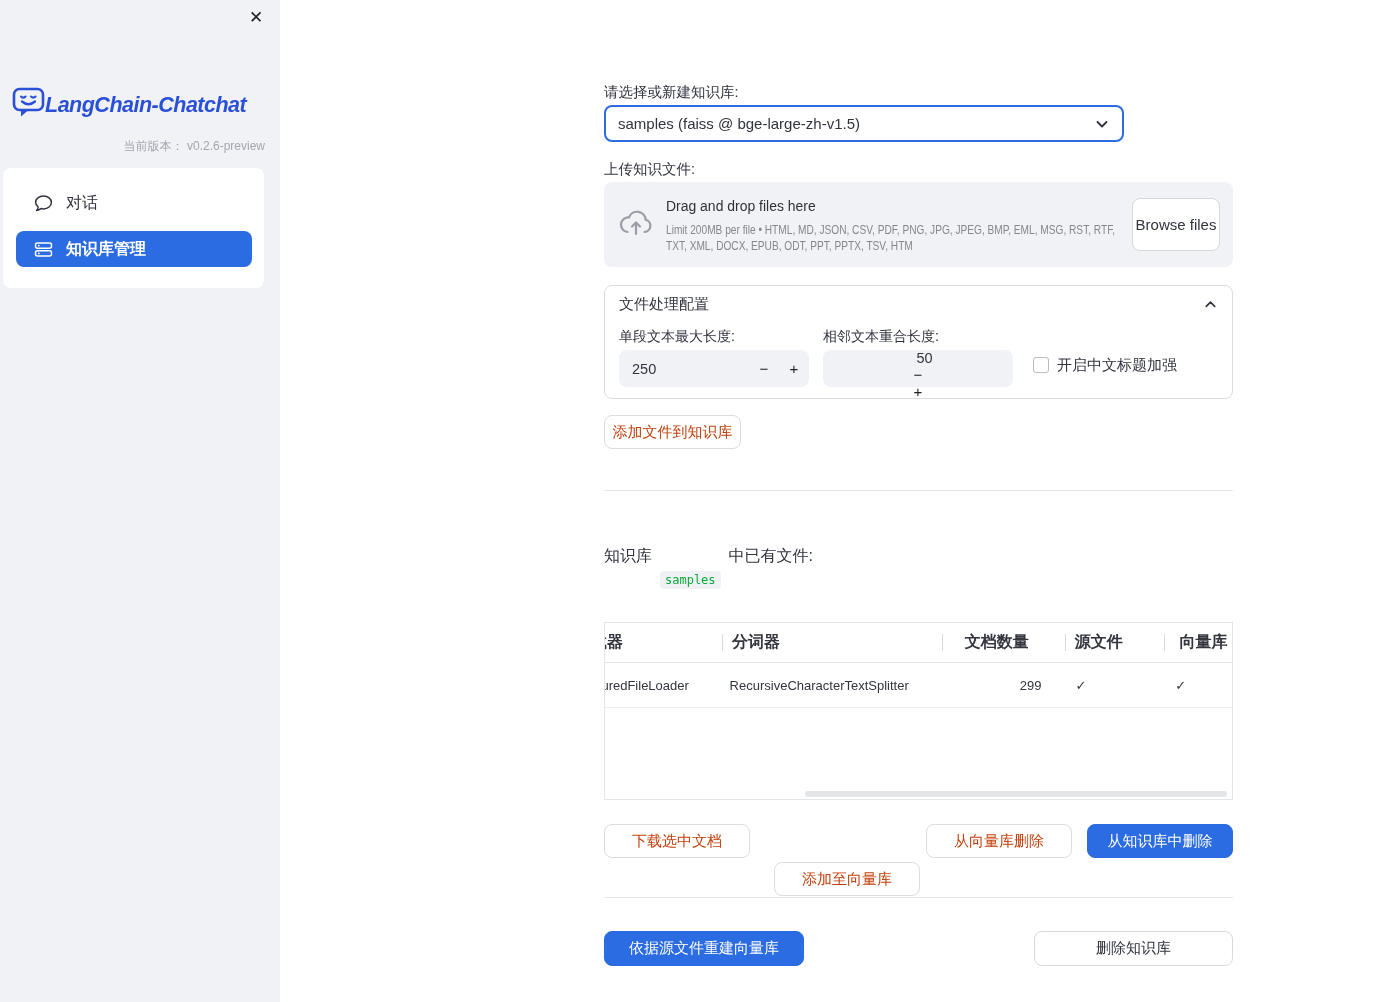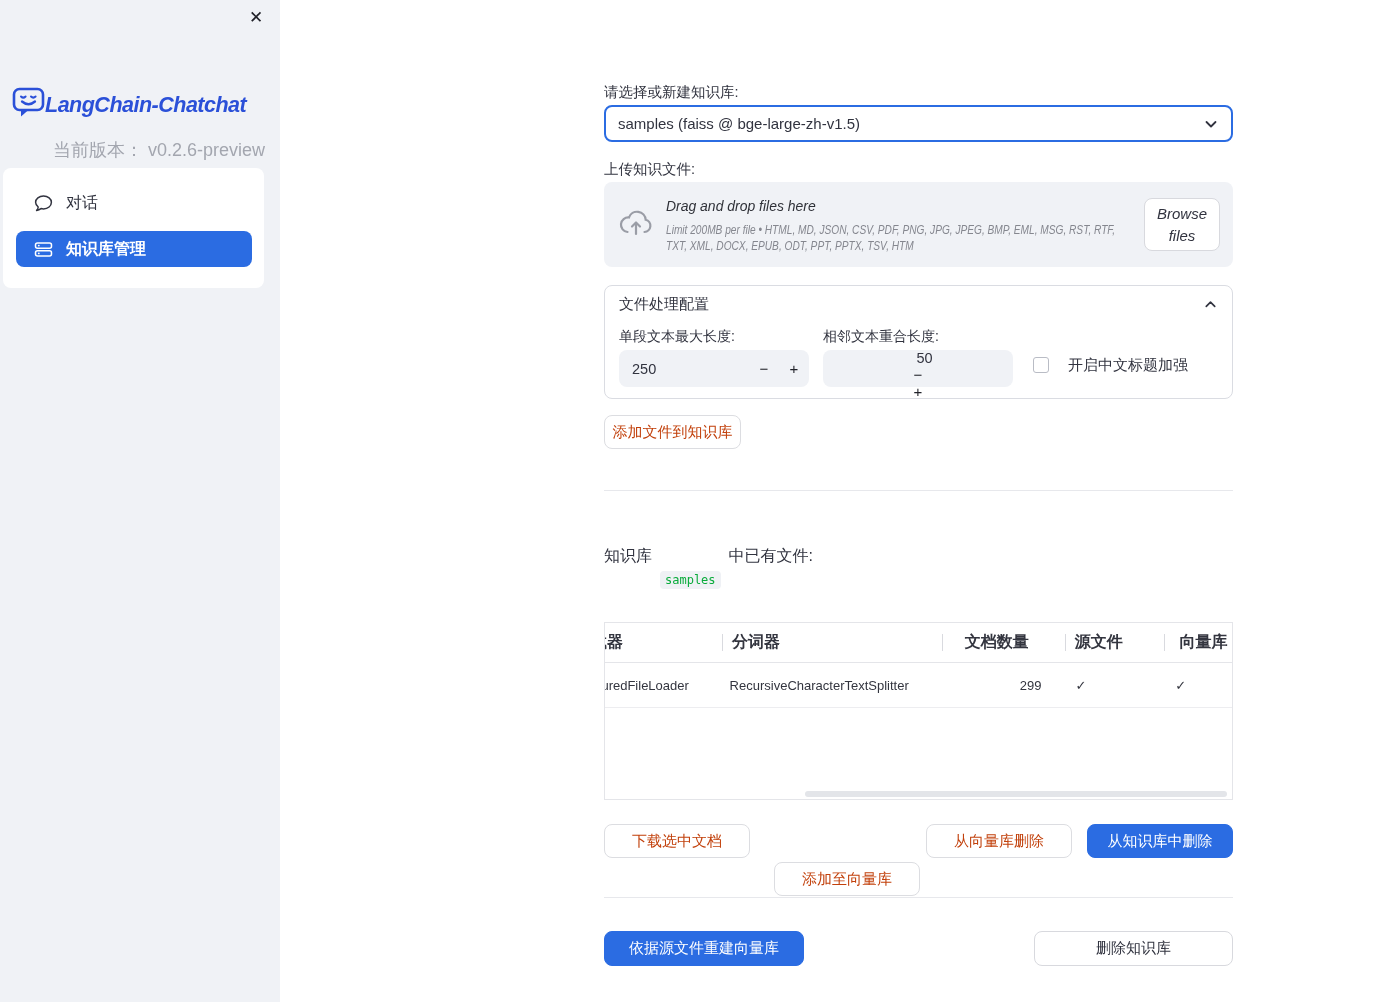--- a/index.html
+++ b/index.html
@@ -19,49 +19,49 @@
   html,body{margin:0;padding:0;}
   body{
     width:1380px;height:1002px;position:relative;background:#ffffff;
     font-family:"Liberation Sans",sans-serif;color:var(--text);overflow:hidden;
   }
   
   .sidebar{position:absolute;left:0;top:0;width:280px;height:1002px;background:var(--sidebar-bg);}
   .close-btn{position:absolute;top:6px;right:13px;width:22px;height:22px;display:flex;align-items:center;justify-content:center;font-size:17px;color:#202128;cursor:pointer;}
   .logo-row{position:absolute;left:12px;top:86px;display:flex;align-items:flex-end;gap:0;}
   .logo-text{font-size:21.5px;font-weight:bold;font-style:italic;color:var(--logo-blue);letter-spacing:-0.5px;white-space:nowrap;}
-  .version-row{position:absolute;top:138px;right:15px;font-size:18px;color:#a3a6af;white-space:nowrap;}
+  .version-row{position:absolute;top:138px;right:15px;font-size:12px;color:#a3a6af;white-space:nowrap;}
   .menu-card{position:absolute;left:3px;top:168px;width:261px;height:120px;background:#ffffff;border-radius:8px;}
   .menu-item{position:absolute;left:13px;right:12px;height:36px;display:flex;align-items:center;gap:13px;padding-left:18px;border-radius:8px;font-size:16px;cursor:pointer;}
   .menu-item.plain{top:17px;color:var(--text);}
   .menu-item.selected{top:63px;background:var(--primary);color:#ffffff;font-weight:bold;}
   .menu-item .mi{display:flex;align-items:center;}
   
   .main{position:absolute;left:604px;top:0;width:630px;height:1002px;}
   .widget-label{position:absolute;left:0;font-size:14.5px;color:var(--text);}
-  .selectbox{position:absolute;left:0;top:105px;width:629px;height:37px;background:#fff;border:2px solid var(--primary);border-radius:8px;display:flex;align-items:center;padding:0 12px;font-size:15px;cursor:pointer;}
+  .selectbox{position:absolute;left:0;top:105px;width:520px;height:37px;background:#fff;border:2px solid var(--primary);border-radius:8px;display:flex;align-items:center;padding:0 12px;font-size:15px;cursor:pointer;}
   .selectbox .chev{margin-left:auto;display:flex;align-items:center;}
   
-  .dropzone{position:absolute;left:0;top:182px;width:629px;height:85px;background:var(--secondary-bg);border-radius:8px;font-style:italic;}
+  .dropzone{position:absolute;left:0;top:182px;width:629px;height:85px;background:var(--secondary-bg);border-radius:8px;}
   .dz-cloud{position:absolute;left:15px;top:26px;}
   .dz-title{position:absolute;left:62px;top:15px;font-size:15.5px;color:#2f3138;transform:scaleX(0.9);transform-origin:left;white-space:nowrap;}
   .dz-sub{position:absolute;left:62px;font-size:13px;color:#85878f;transform:scaleX(0.78);transform-origin:left;white-space:nowrap;}
   .dz-sub.l1{top:40px;}
   .dz-sub.l2{top:56px;}
-  .browse-btn{position:absolute;right:13px;top:16px;width:76px;height:53px;background:#fff;border:1px solid var(--border);border-radius:8px;display:flex;align-items:center;justify-content:center;text-align:center;font-size:15px;line-height:22px;color:var(--text);cursor:pointer;}
+  .browse-btn{position:absolute;right:13px;top:16px;width:88px;height:53px;background:#fff;border:1px solid var(--border);border-radius:8px;display:flex;align-items:center;justify-content:center;text-align:center;font-size:15px;line-height:22px;color:var(--text);cursor:pointer;}
   
   .expander{position:absolute;left:0;top:285px;width:629px;height:114px;border:1px solid #dadce2;border-radius:8px;background:#fff;}
   .exp-header{position:absolute;left:0;top:0;right:0;height:37px;display:flex;align-items:center;padding:0 14px;font-size:15px;cursor:pointer;}
   .exp-header .chev{margin-left:auto;display:flex;align-items:center;}
   .ni-label{position:absolute;top:42px;font-size:14px;color:var(--text);}
   .numinput{position:absolute;top:64px;width:190px;height:37px;background:var(--secondary-bg);border-radius:8px;display:flex;align-items:center;font-size:14.5px;}
   .numinput .val{padding-left:13px;flex:1;}
   .step{width:30px;height:100%;display:flex;align-items:center;justify-content:center;font-size:15px;color:#202128;cursor:pointer;}
   .checkbox{position:absolute;left:428px;top:71px;width:16px;height:16px;border:1px solid #b9bcc5;border-radius:3px;background:#fff;cursor:pointer;}
-  .cb-label{position:absolute;left:452px;top:70px;font-size:15px;cursor:pointer;margin-left:11px;}
+  .cb-label{position:absolute;left:452px;top:70px;font-size:15px;cursor:pointer;}
   
   .btn{border-radius:8px;display:flex;align-items:center;justify-content:center;font-size:15px;cursor:pointer;white-space:nowrap;}
   .btn.disabled{background:#fff;border:1px solid #dcdde1;color:#c2410c;}
   .btn.primary{background:var(--primary);border:1px solid var(--primary);color:#fff;}
   .btn.secondary{background:#fff;border:1px solid var(--border);color:var(--text);}
   .add-btn{position:absolute;left:0;top:415px;width:137px;height:34px;}
   .divider{position:absolute;left:0;width:629px;height:1px;background:#e7e8ec;}
   .d1{top:490px;} .d2{top:897px;}
   .kb-line{position:absolute;left:0;top:524px;display:flex;align-items:center;gap:8px;font-size:16px;}
   .inline-code{font-family:"DejaVu Sans Mono",monospace;font-size:12px;color:var(--code-green);background:#eff1f5;padding:2px 5px;border-radius:4px;margin-top:47px;}

